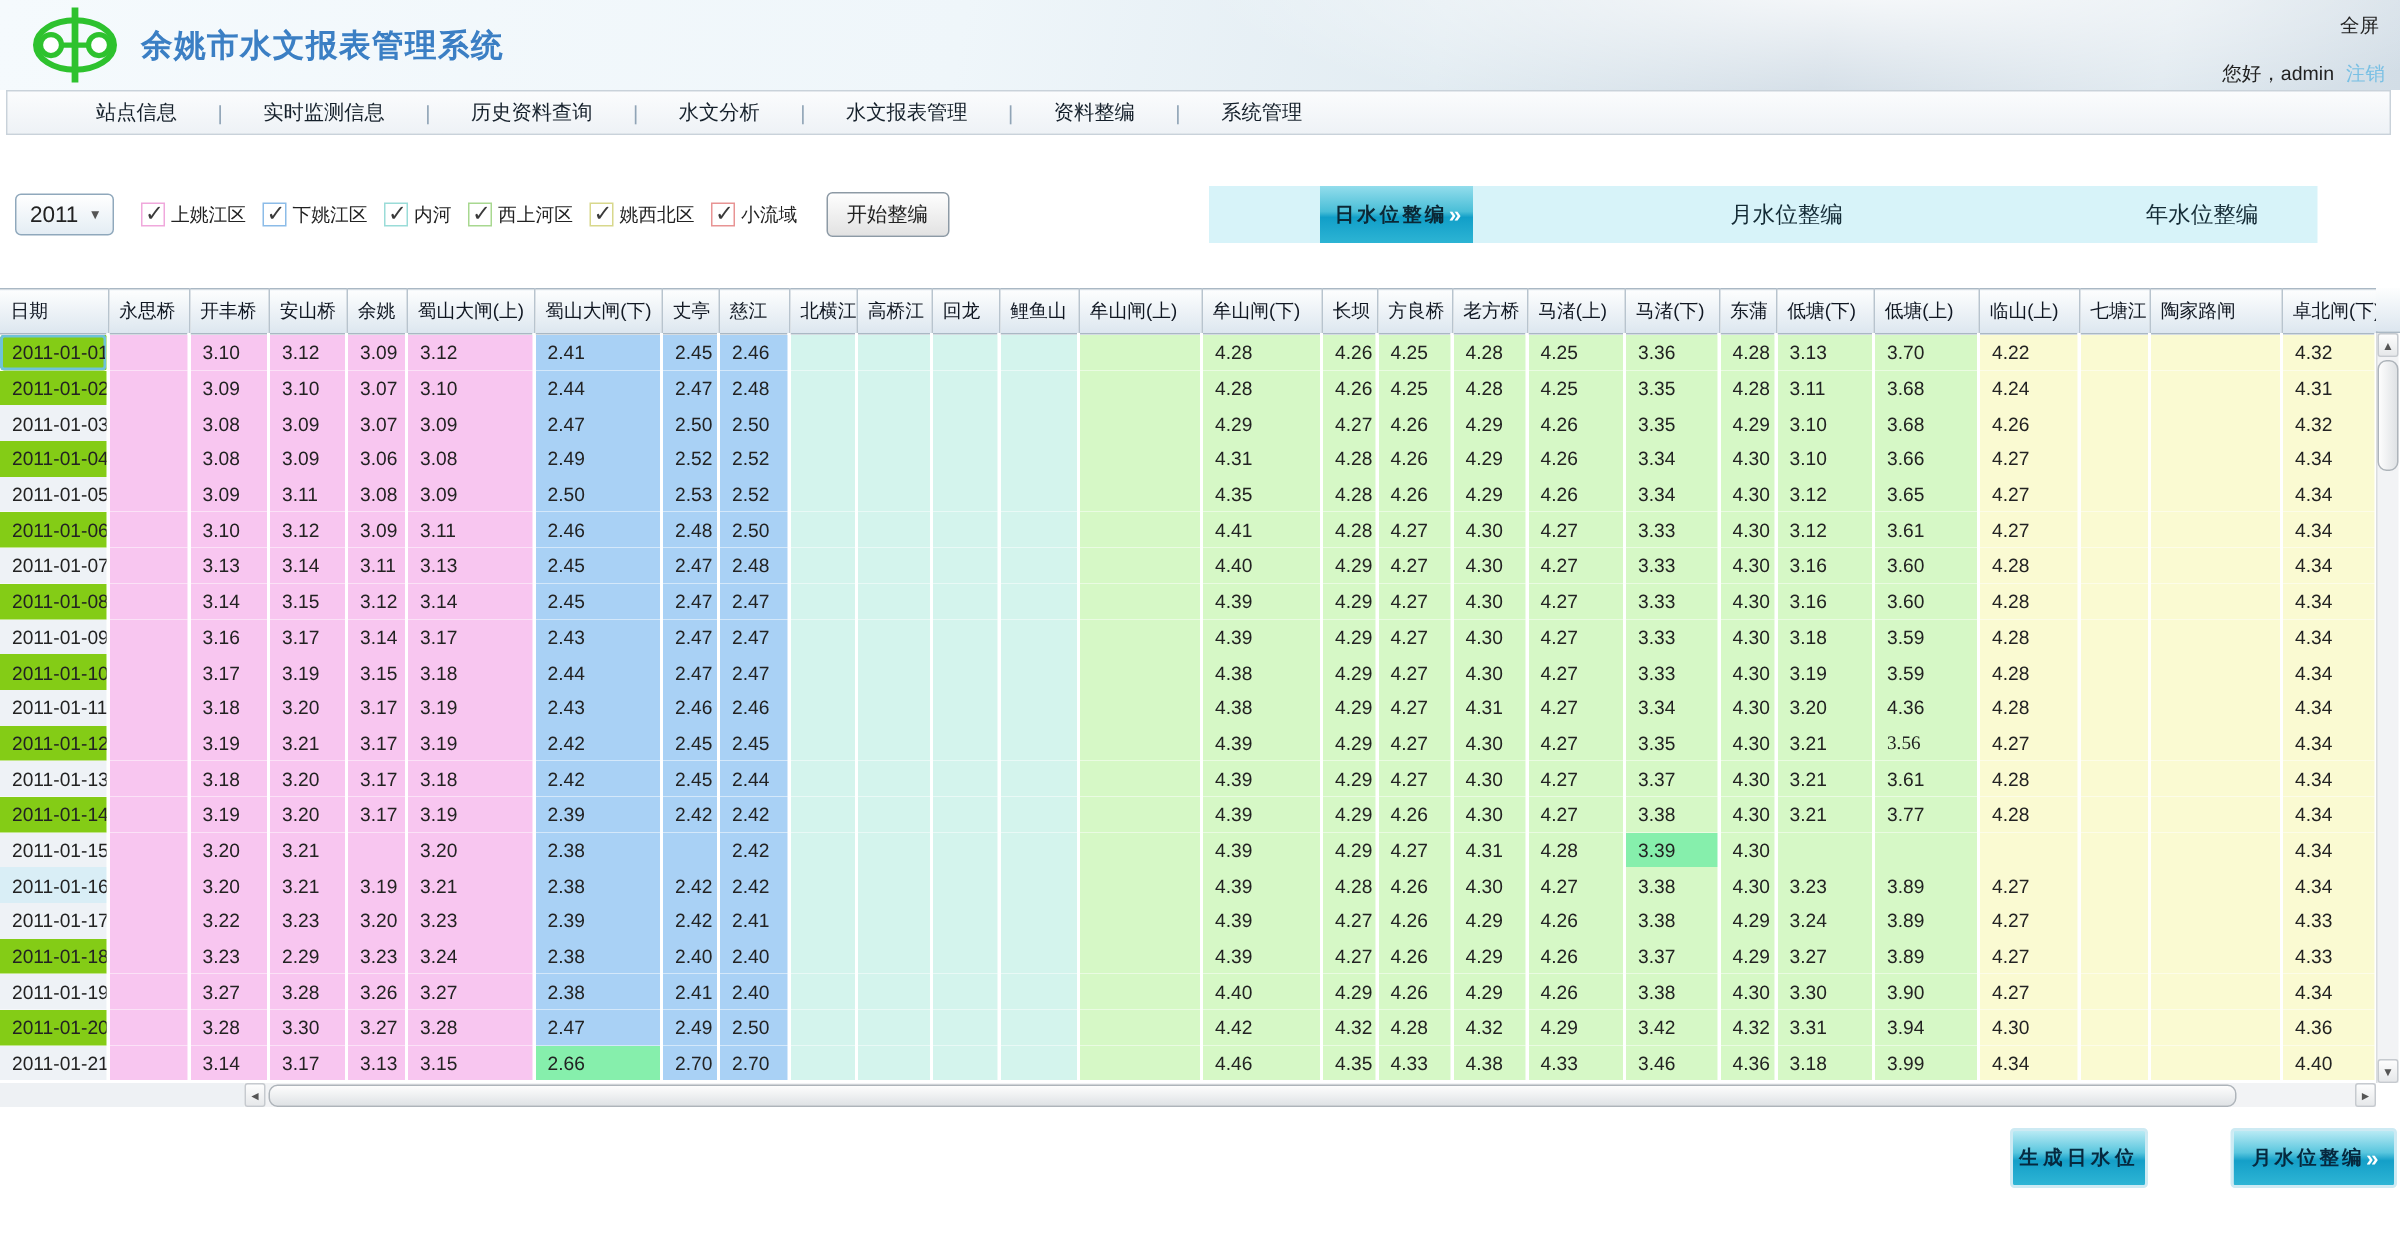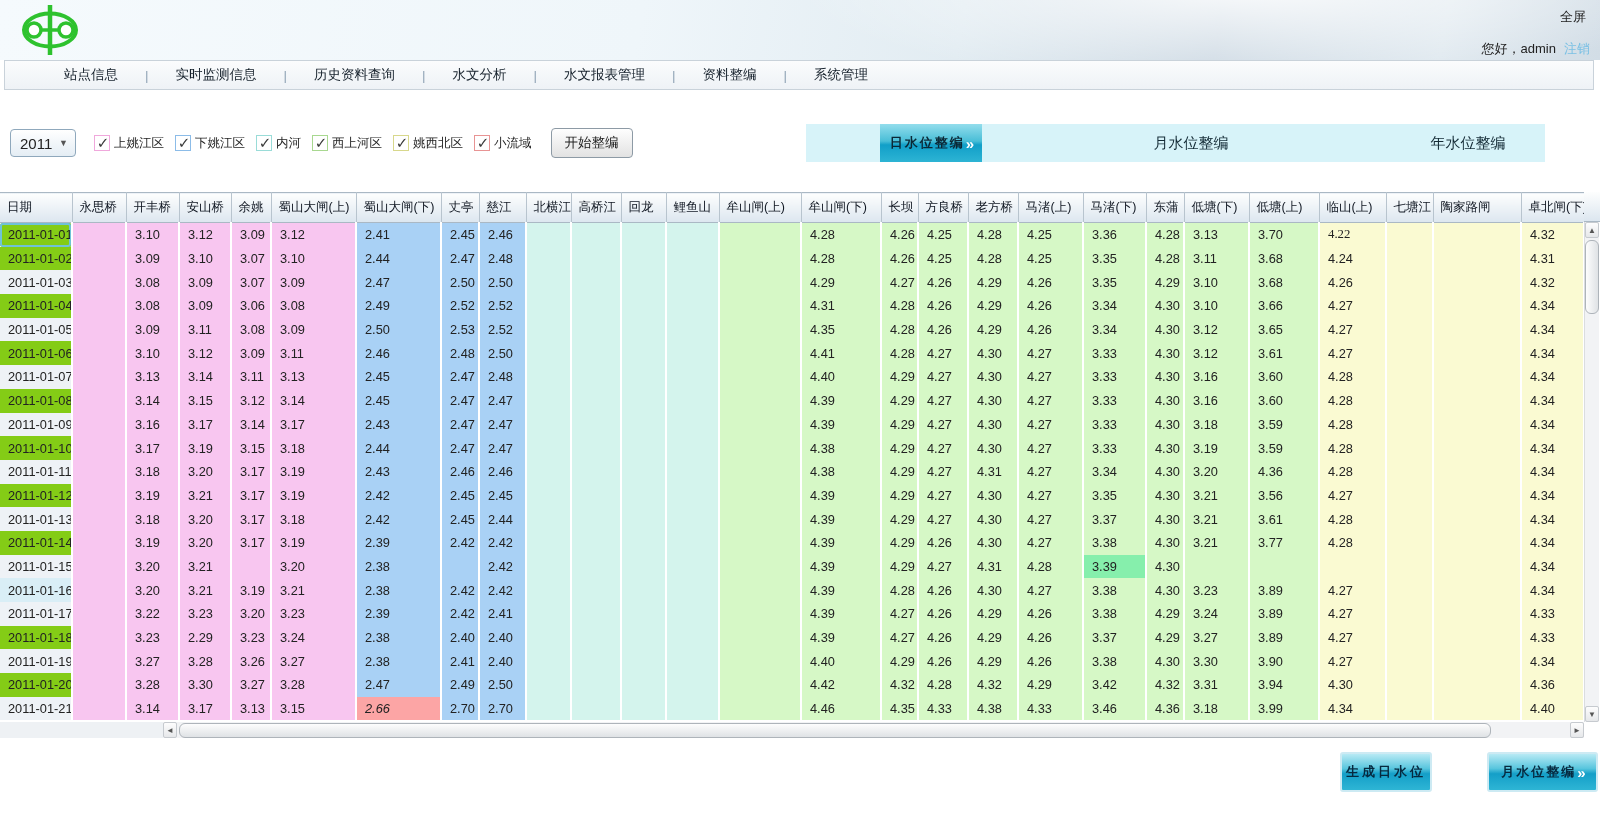--- a/index.html
+++ b/index.html
@@ -101,20 +101,21 @@
 
   <div class="topbar">
     <div class="brand">
       <svg class="logo-svg" viewBox="0 0 60 54">
         <ellipse cx="30" cy="27" rx="26" ry="16.5" fill="none" stroke="#2ec22e" stroke-width="4"></ellipse>
         <circle cx="14" cy="27" r="7" fill="#fff" stroke="#2ec22e" stroke-width="3.5"></circle>
         <circle cx="46" cy="27" r="7" fill="#fff" stroke="#2ec22e" stroke-width="3.5"></circle>
         <line x1="30" y1="2" x2="30" y2="52" stroke="#2ec22e" stroke-width="4.5"></line>
         <line x1="22" y1="27" x2="38" y2="27" stroke="#2ec22e" stroke-width="3.5"></line>
       </svg>
+      <span class="app-title">余姚市水文报表管理系统</span>
     </div>
     <div class="fullscreen">全屏</div>
     <div class="greet">
       <span>您好，admin</span><span class="logout">注销</span>
     </div>
   </div>
 
   <nav class="navbar">
       <span class="nav-item">站点信息</span>
       <span class="nav-sep">|</span>
@@ -266,21 +267,21 @@
             <td style="background: rgb(214, 248, 198);"></td>
             <td style="background: rgb(214, 248, 198);">4.28</td>
             <td style="background: rgb(214, 248, 198);">4.26</td>
             <td style="background: rgb(214, 248, 198);">4.25</td>
             <td style="background: rgb(214, 248, 198);">4.28</td>
             <td style="background: rgb(214, 248, 198);">4.25</td>
             <td style="background: rgb(214, 248, 198);">3.36</td>
             <td style="background: rgb(214, 248, 198);">4.28</td>
             <td style="background: rgb(214, 248, 198);">3.13</td>
             <td style="background: rgb(214, 248, 198);">3.70</td>
-            <td style="background: rgb(250, 250, 210); font-family: Liberation Serif, serif;">4.22</td>
+            <td style="background: rgb(250, 250, 210);">4.22</td>
             <td style="background: rgb(250, 250, 210);"></td>
             <td style="background: rgb(250, 250, 210);"></td>
             <td style="background: rgb(250, 250, 210);">4.32</td>
           </tr>
           <tr>
             <td class="date">2011-01-02</td>
             <td style="background: rgb(248, 198, 240);"></td>
             <td style="background: rgb(248, 198, 240);">3.09</td>
             <td style="background: rgb(248, 198, 240);">3.10</td>
             <td style="background: rgb(248, 198, 240);">3.07</td>
@@ -584,21 +585,21 @@
             <td style="background: rgb(212, 244, 237);"></td>
             <td style="background: rgb(214, 248, 198);"></td>
             <td style="background: rgb(214, 248, 198);">4.39</td>
             <td style="background: rgb(214, 248, 198);">4.29</td>
             <td style="background: rgb(214, 248, 198);">4.27</td>
             <td style="background: rgb(214, 248, 198);">4.30</td>
             <td style="background: rgb(214, 248, 198);">4.27</td>
             <td style="background: rgb(214, 248, 198);">3.35</td>
             <td style="background: rgb(214, 248, 198);">4.30</td>
             <td style="background: rgb(214, 248, 198);">3.21</td>
-            <td style="background: rgb(214, 248, 198);">3.56</td>
+            <td style="background: rgb(214, 248, 198); font-family: Liberation Serif, serif;">3.56</td>
             <td style="background: rgb(250, 250, 210);">4.27</td>
             <td style="background: rgb(250, 250, 210);"></td>
             <td style="background: rgb(250, 250, 210);"></td>
             <td style="background: rgb(250, 250, 210);">4.34</td>
           </tr>
           <tr class="stripe">
             <td class="date">2011-01-13</td>
             <td style="background: rgb(248, 198, 240);"></td>
             <td style="background: rgb(248, 198, 240);">3.18</td>
             <td style="background: rgb(248, 198, 240);">3.20</td>
@@ -829,21 +830,21 @@
             <td style="background: rgb(250, 250, 210);"></td>
             <td style="background: rgb(250, 250, 210);">4.36</td>
           </tr>
           <tr class="stripe">
             <td class="date">2011-01-21</td>
             <td style="background: rgb(248, 198, 240);"></td>
             <td style="background: rgb(248, 198, 240);">3.14</td>
             <td style="background: rgb(248, 198, 240);">3.17</td>
             <td style="background: rgb(248, 198, 240);">3.13</td>
             <td style="background: rgb(248, 198, 240);">3.15</td>
-            <td style="background: #fca5a5; font-style: italic;">2.66</td>
+            <td style="background: #86efac;">2.66</td>
             <td style="background: rgb(169, 209, 245);">2.70</td>
             <td style="background: rgb(169, 209, 245);">2.70</td>
             <td style="background: rgb(212, 244, 237);"></td>
             <td style="background: rgb(212, 244, 237);"></td>
             <td style="background: rgb(212, 244, 237);"></td>
             <td style="background: rgb(212, 244, 237);"></td>
             <td style="background: rgb(214, 248, 198);"></td>
             <td style="background: rgb(214, 248, 198);">4.46</td>
             <td style="background: rgb(214, 248, 198);">4.35</td>
             <td style="background: rgb(214, 248, 198);">4.33</td>

